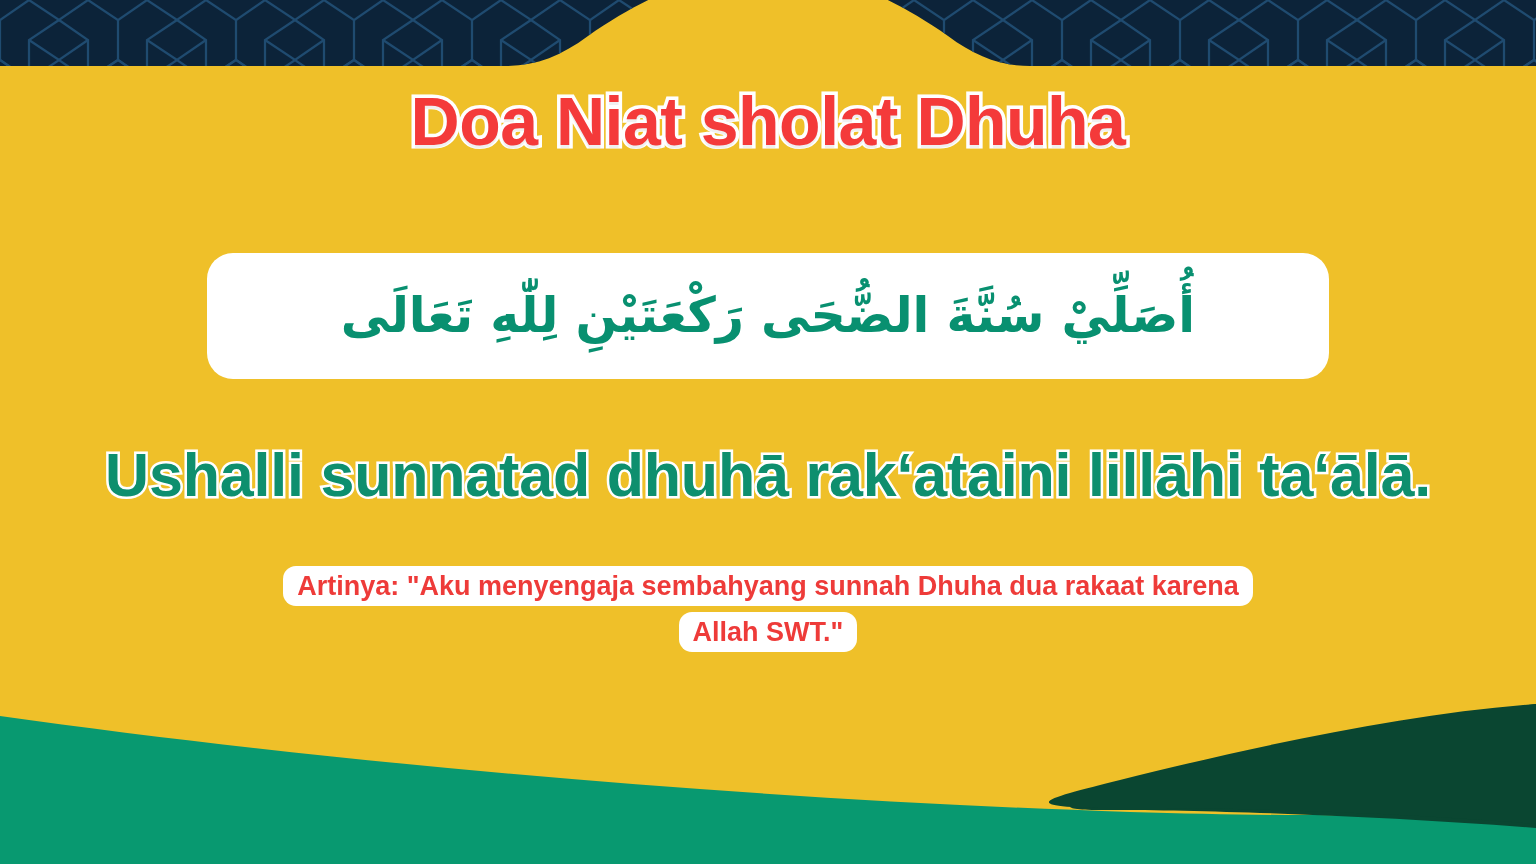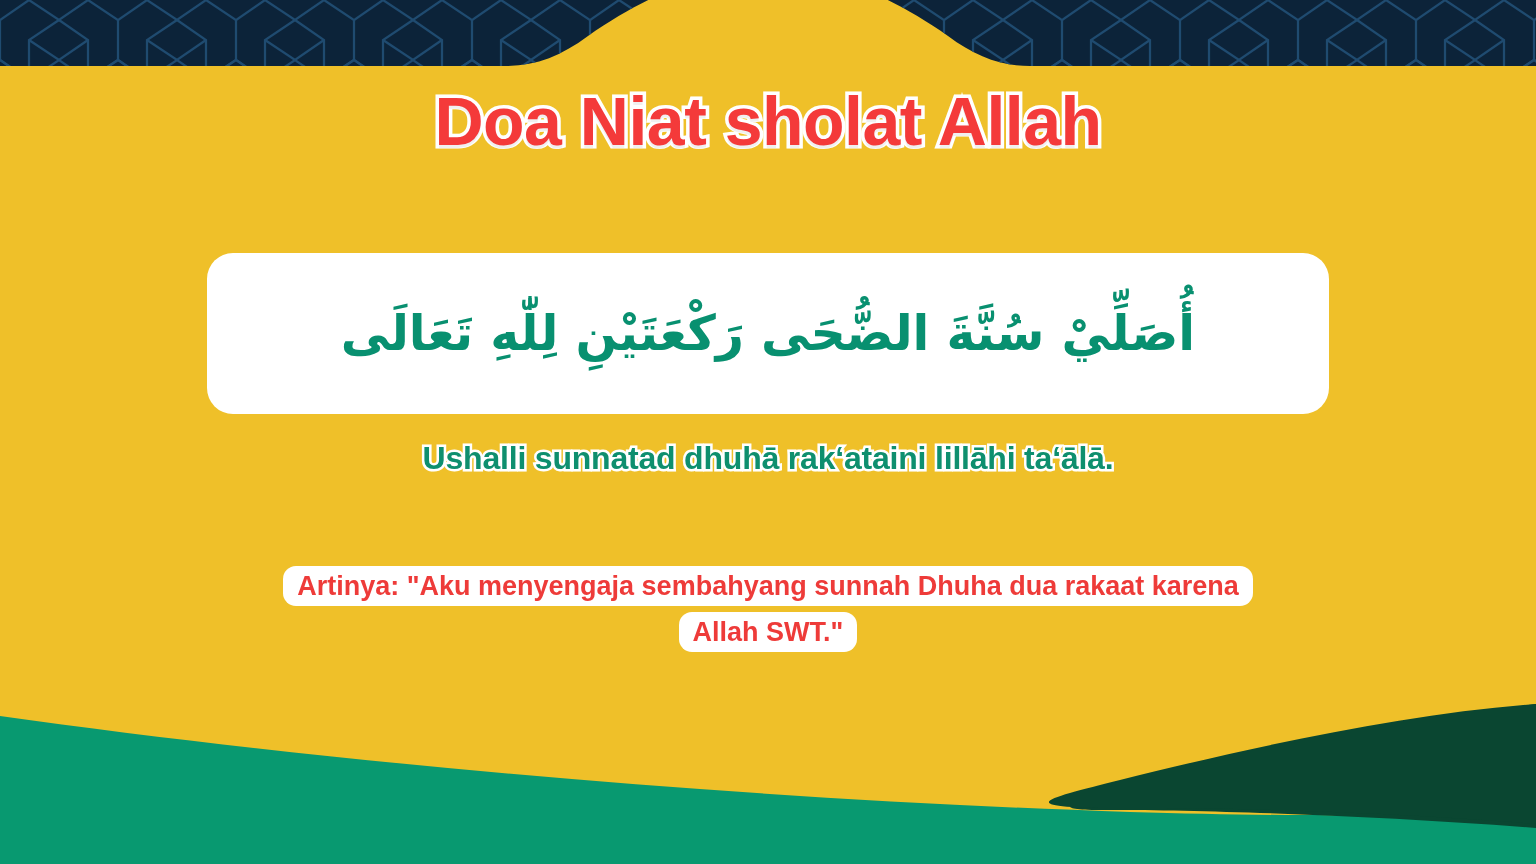--- a/index.html
+++ b/index.html
@@ -36,40 +36,40 @@
     font-weight:bold;
     color:#F43A3A;
     letter-spacing:-0.5px;
     -webkit-text-stroke:7px #ffffff;
     paint-order:stroke fill;
     text-shadow:0 3px 0 rgba(0,0,0,.06);
   }
 
   .arabic-card{
     position:absolute; top:253px; left:207px;
-    width:1122px; height:161px;
+    width:1122px; height:126px;
     background:#ffffff;
     border-radius:26px;
     display:flex; align-items:center; justify-content:center;
   }
   .arabic-text{
     direction:rtl;
     font-family:"DejaVu Sans", sans-serif;
     font-size:49px;
     font-weight:bold;
     color:#089070;
     line-height:1.45;
     white-space:nowrap;
     padding:0 24px;
   }
 
   .translit{
     position:absolute; top:440px; left:0; width:1536px;
     text-align:center;
-    font-size:32px;
+    font-size:61px;
     font-weight:bold;
     color:#0E8F6E;
     -webkit-text-stroke:5px #ffffff;
     paint-order:stroke fill;
     letter-spacing:-0.2px;
   }
 
   .meaning{
     position:absolute; top:563px; left:268px; width:1000px;
     text-align:center;
@@ -148,21 +148,21 @@
     <path d="M0 12 C340 60 760 96 1130 108 C1300 113 1440 112 1536 106 L1536 160 L0 160 Z" fill="#089970"></path>
     <path d="M1536 0 C1430 14 1300 48 1180 76 C1100 94 1020 106 1110 106
              C1210 106 1380 112 1536 124 Z" fill="#0A4631"></path>
     <path d="M1536 0 C1400 10 1240 46 1120 76 C1050 94 1000 104 1128 104
              C1270 104 1420 110 1536 120 Z" fill="#0A4631"></path>
   </svg>
 </div>
 
 <div class="content">
 
-  <div class="title">Doa Niat sholat Allah</div>
+  <div class="title">Doa Niat sholat Dhuha</div>
 
   <div class="arabic-card">
     <div class="arabic-text">أُصَلِّيْ سُنَّةَ الضُّحَى رَكْعَتَيْنِ لِلّٰهِ تَعَالَى</div>
   </div>
 
   <div class="translit">Ushalli sunnatad dhuhā rak‘ataini lillāhi ta‘ālā.</div>
 
   <div class="meaning">
     <span>Artinya: "Aku menyengaja sembahyang sunnah Dhuha dua rakaat karena Allah SWT."</span>
   </div>

